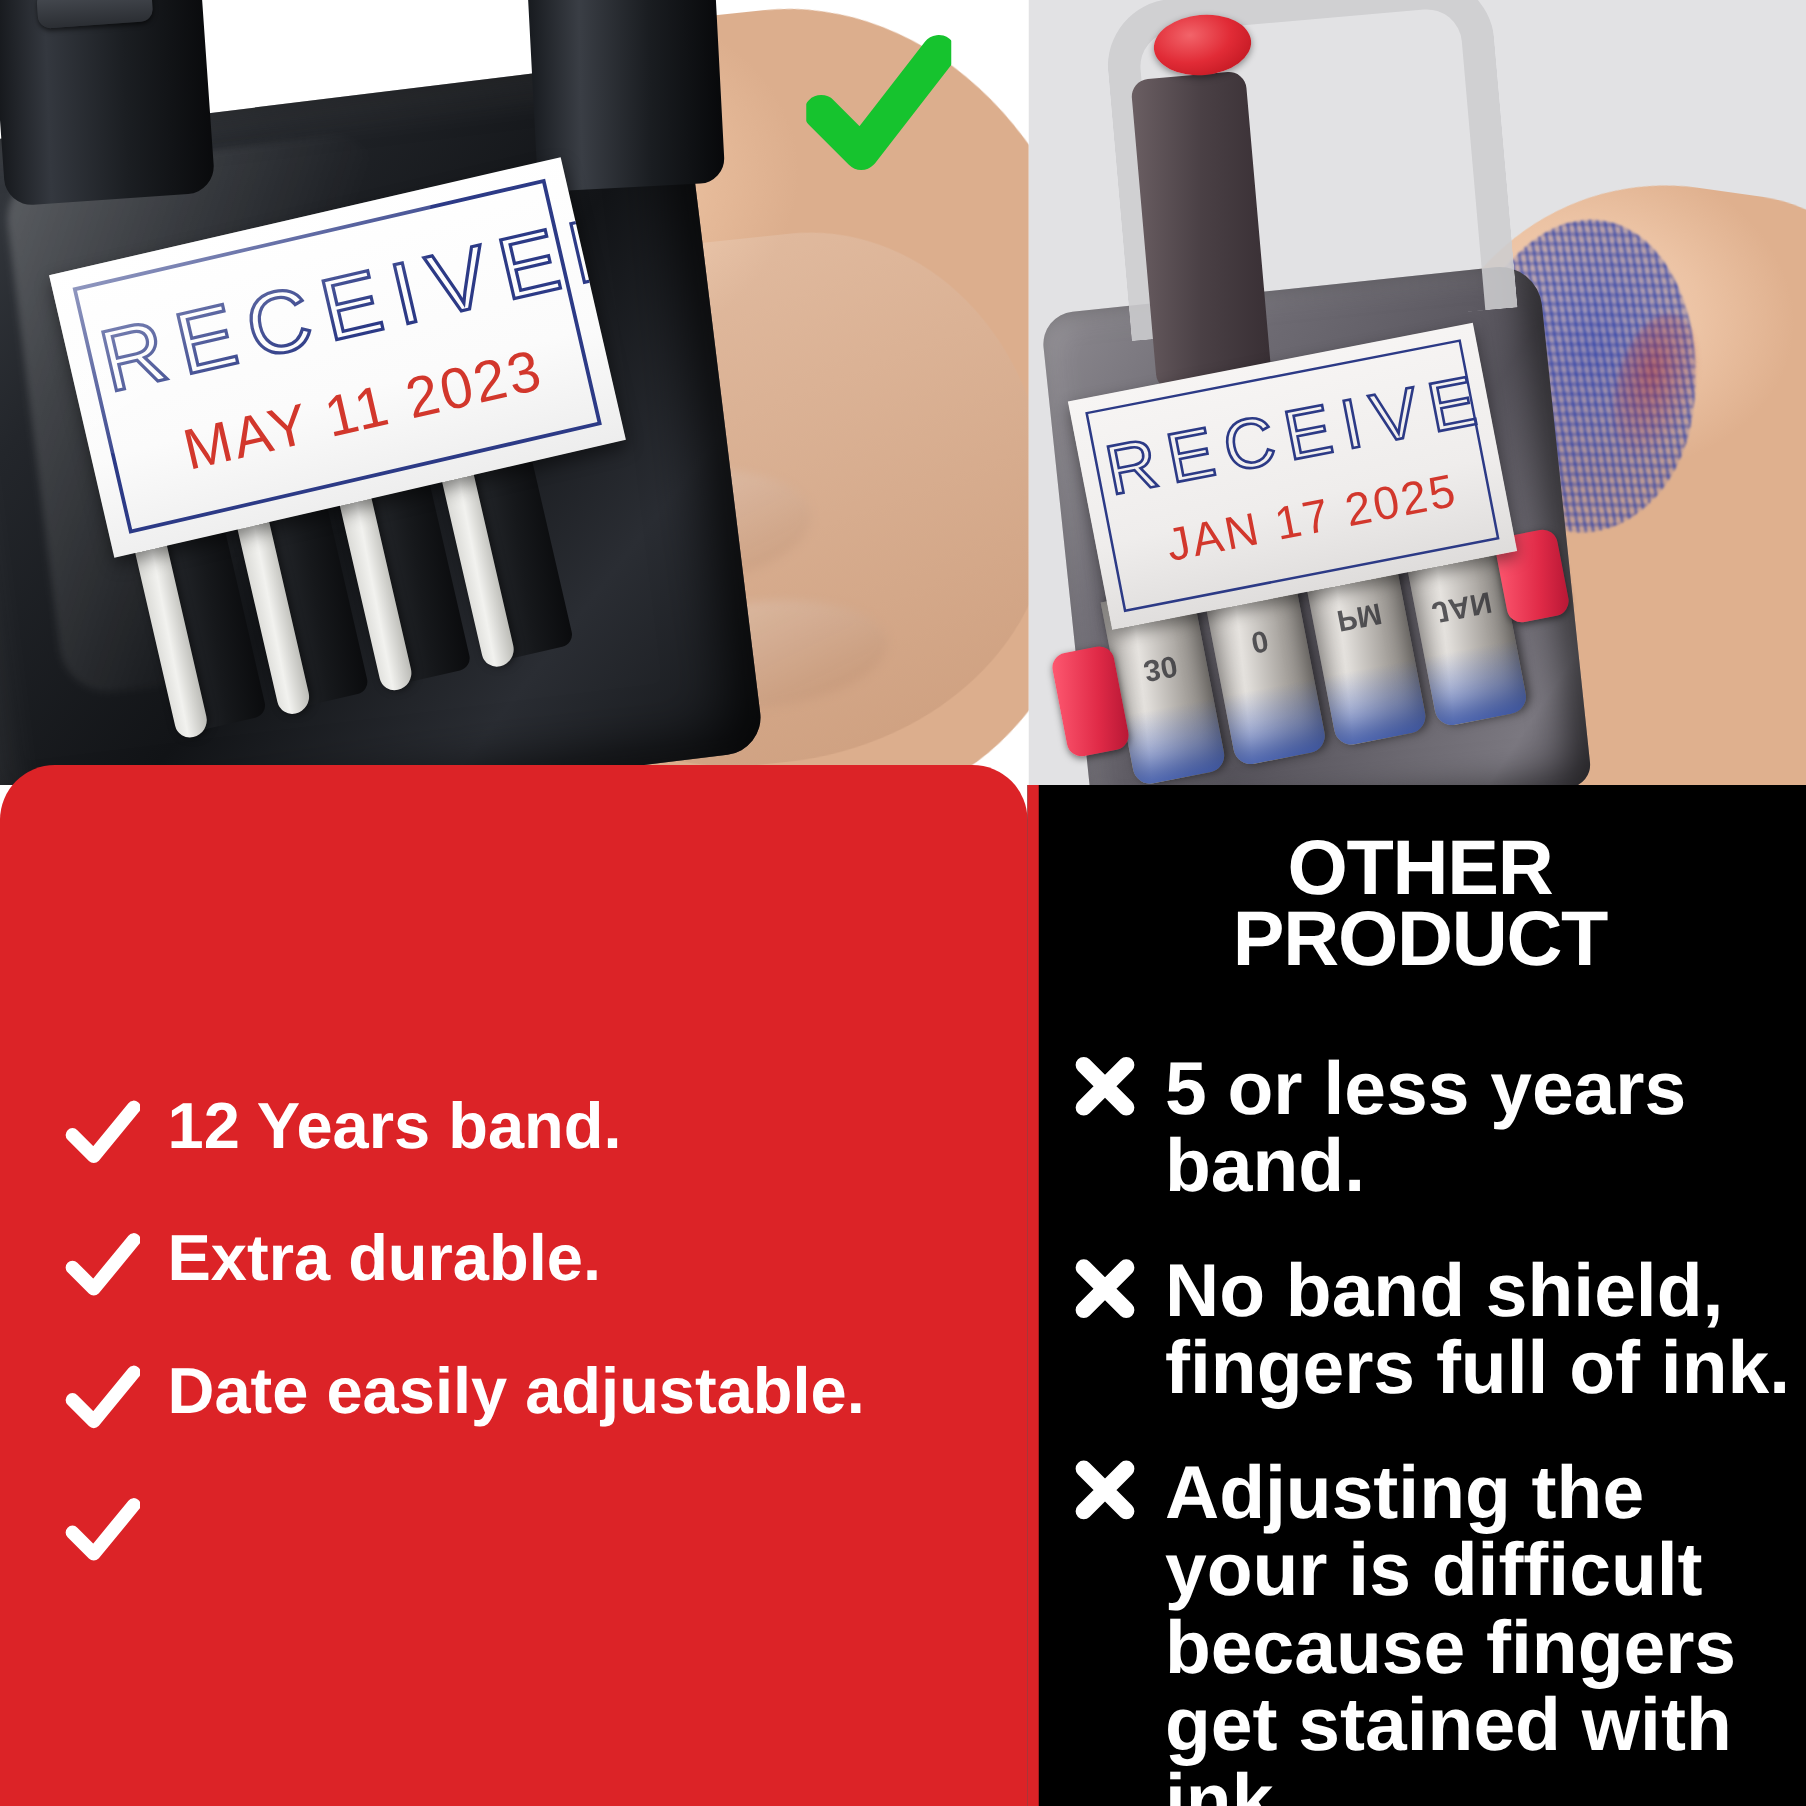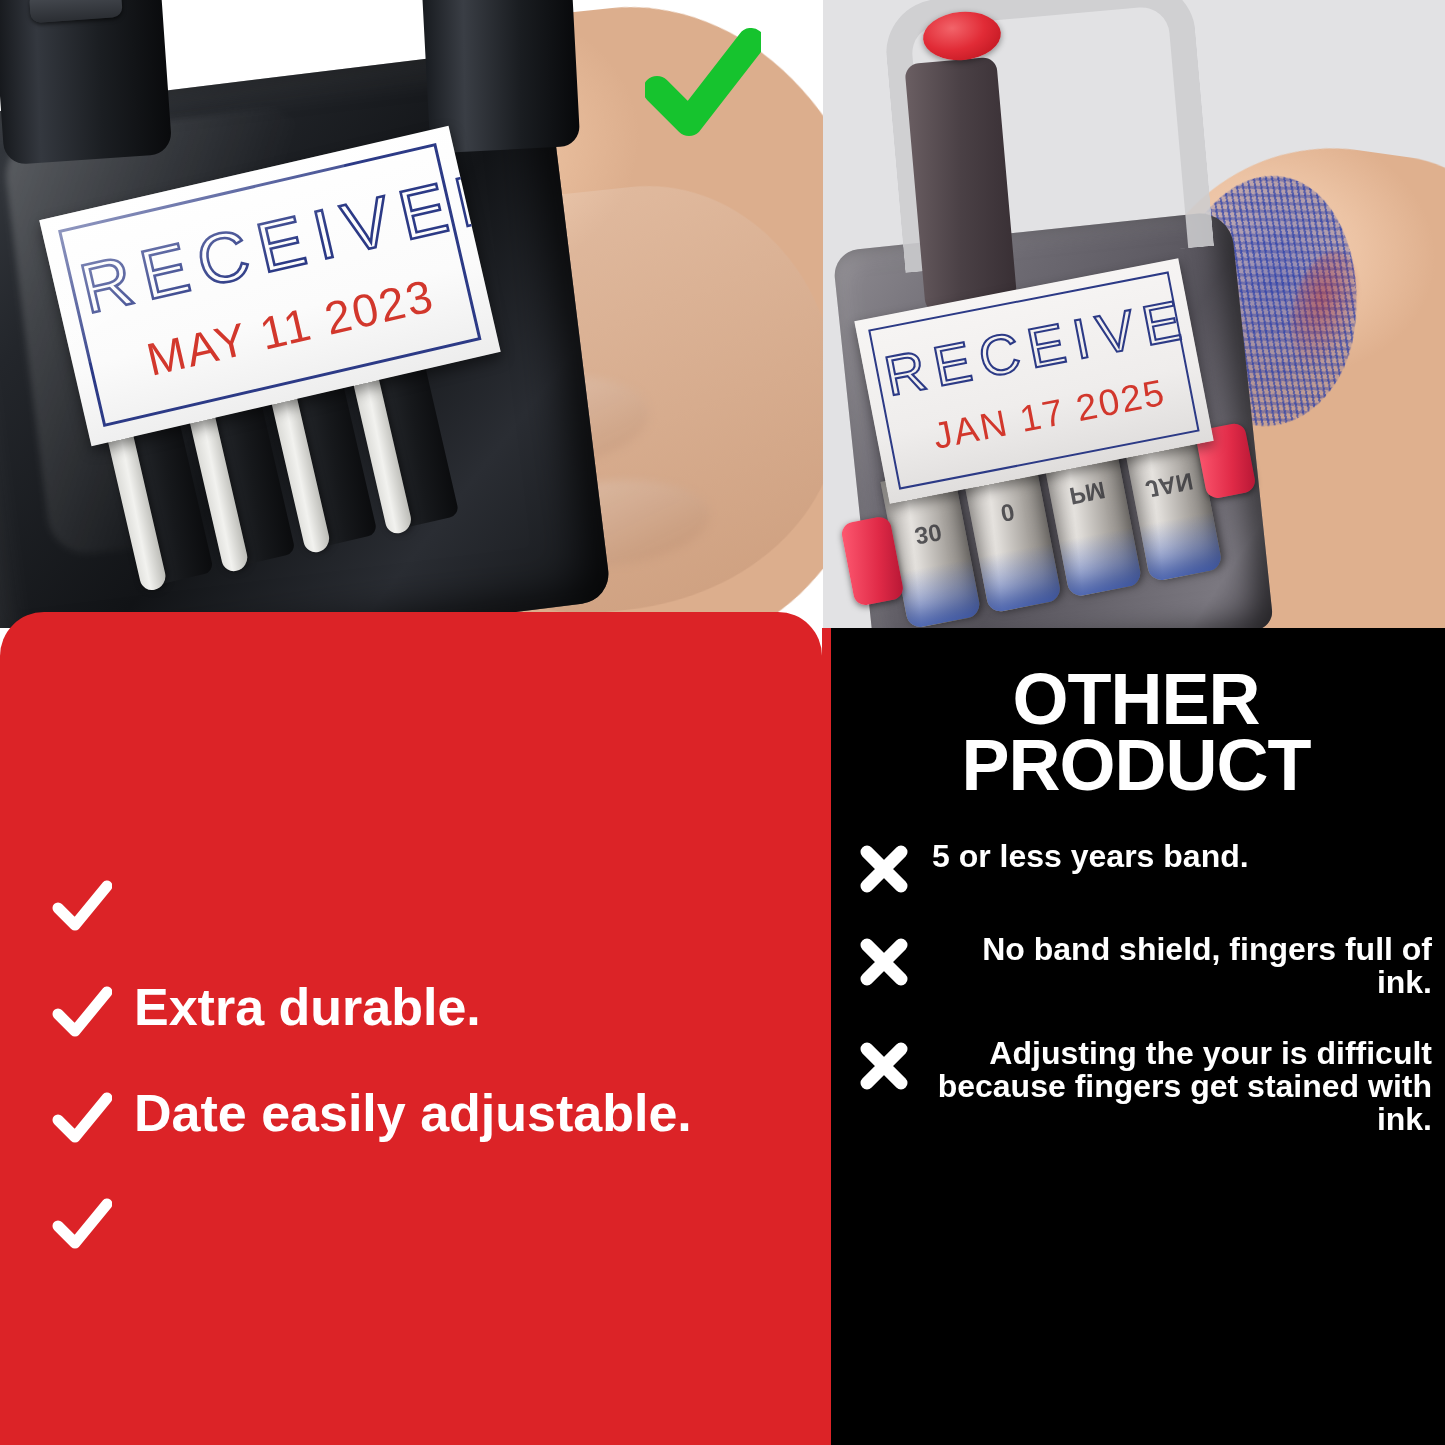--- a/index.html
+++ b/index.html
@@ -245,34 +245,34 @@
     background:#dc2327; z-index: 5;
   }
 
   .heading {
     color:#ffffff; text-align:center;
     font-family:"Liberation Sans", sans-serif;
     font-weight:700; line-height:.92;
     letter-spacing:-1px;
   }
   .heading-red   { position:absolute; left:10px; top:28px; width:802px; font-size:106px; }
-  .heading-black { position:absolute; left:14px; top:38px; width:600px; font-size:72px; }
+  .heading-black { position:absolute; left:14px; top:38px; width:600px; font-size:62px; }
 
   .bullets { position:absolute; }
   .bullets-red   { left: 52px; top: 262px; width: 742px; }
   .bullets-black { left: 36px; top: 212px; width: 580px; }
 
   .bullet {
     display:flex; align-items:flex-start;
     color:#ffffff;
     font-family:"Liberation Sans", sans-serif;
     font-weight:700;
   }
   .bullets-red .bullet   { font-size:52px; line-height:1.06; margin-bottom:44px; }
-  .bullets-black .bullet { font-size:32px; line-height:1.03; margin-bottom:38px;text-align:right; }
+  .bullets-black .bullet { font-size:60px; line-height:1.03; margin-bottom:38px; }
 
   .bullet-mark { flex:0 0 auto; display:block; }
   .bullets-red .bullet-mark   { width:60px; height:58px; margin-right:22px; margin-top:4px; }
   .bullets-black .bullet-mark { width:52px; height:52px; margin-right:22px; margin-top:3px; }
   .bullet-text { display:block; }
 
   .bullets-red .bullet-text   { max-width: 640px; }
   .bullets-black .bullet-text { max-width: 500px; }
 </style>
 </head>
@@ -371,20 +371,21 @@
     </div>
 
     <div class="bullets bullets-red">
 
       <div class="bullet">
         <span class="bullet-mark">
           <svg viewBox="0 0 60 58" width="60" height="58" aria-hidden="true">
             <path d="M6 30 L23 47 L55 8" fill="none" stroke="#ffffff" stroke-width="11" stroke-linecap="round" stroke-linejoin="round"></path>
           </svg>
         </span>
+        <span class="bullet-text">12 Years band.</span>
       </div>
 
       <div class="bullet">
         <span class="bullet-mark">
           <svg viewBox="0 0 60 58" width="60" height="58" aria-hidden="true">
             <path d="M6 30 L23 47 L55 8" fill="none" stroke="#ffffff" stroke-width="11" stroke-linecap="round" stroke-linejoin="round"></path>
           </svg>
         </span>
         <span class="bullet-text">Extra durable.</span>
       </div>

